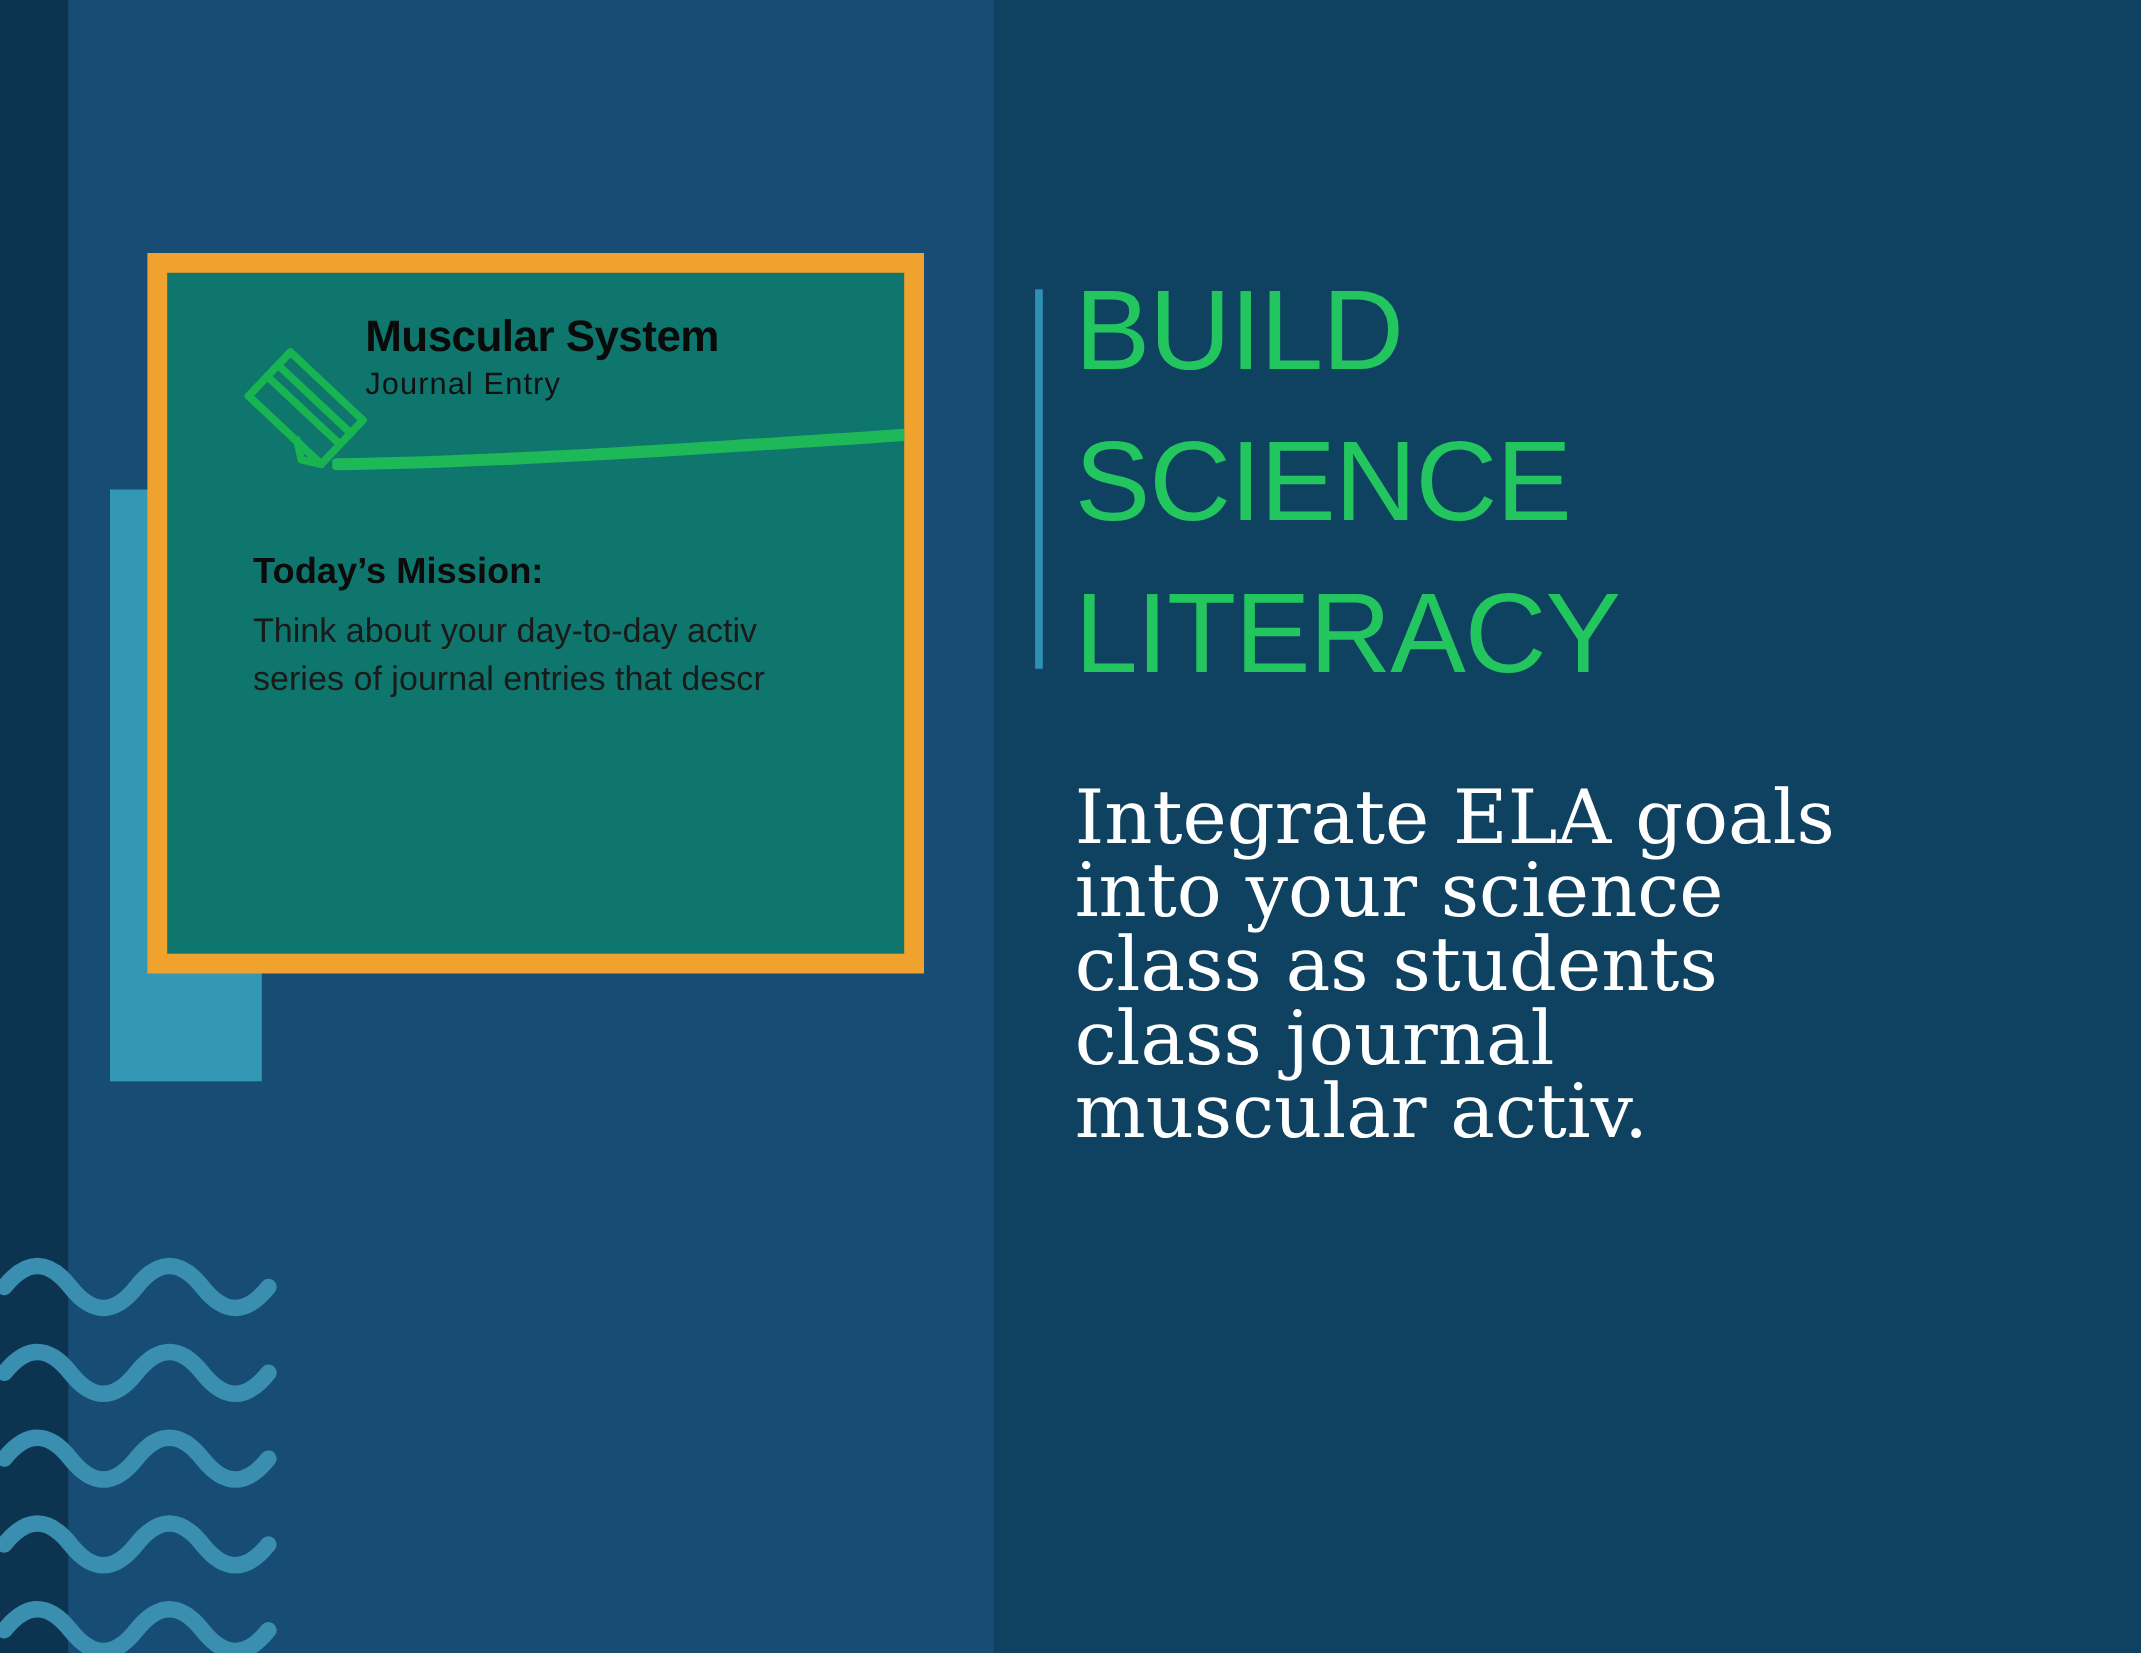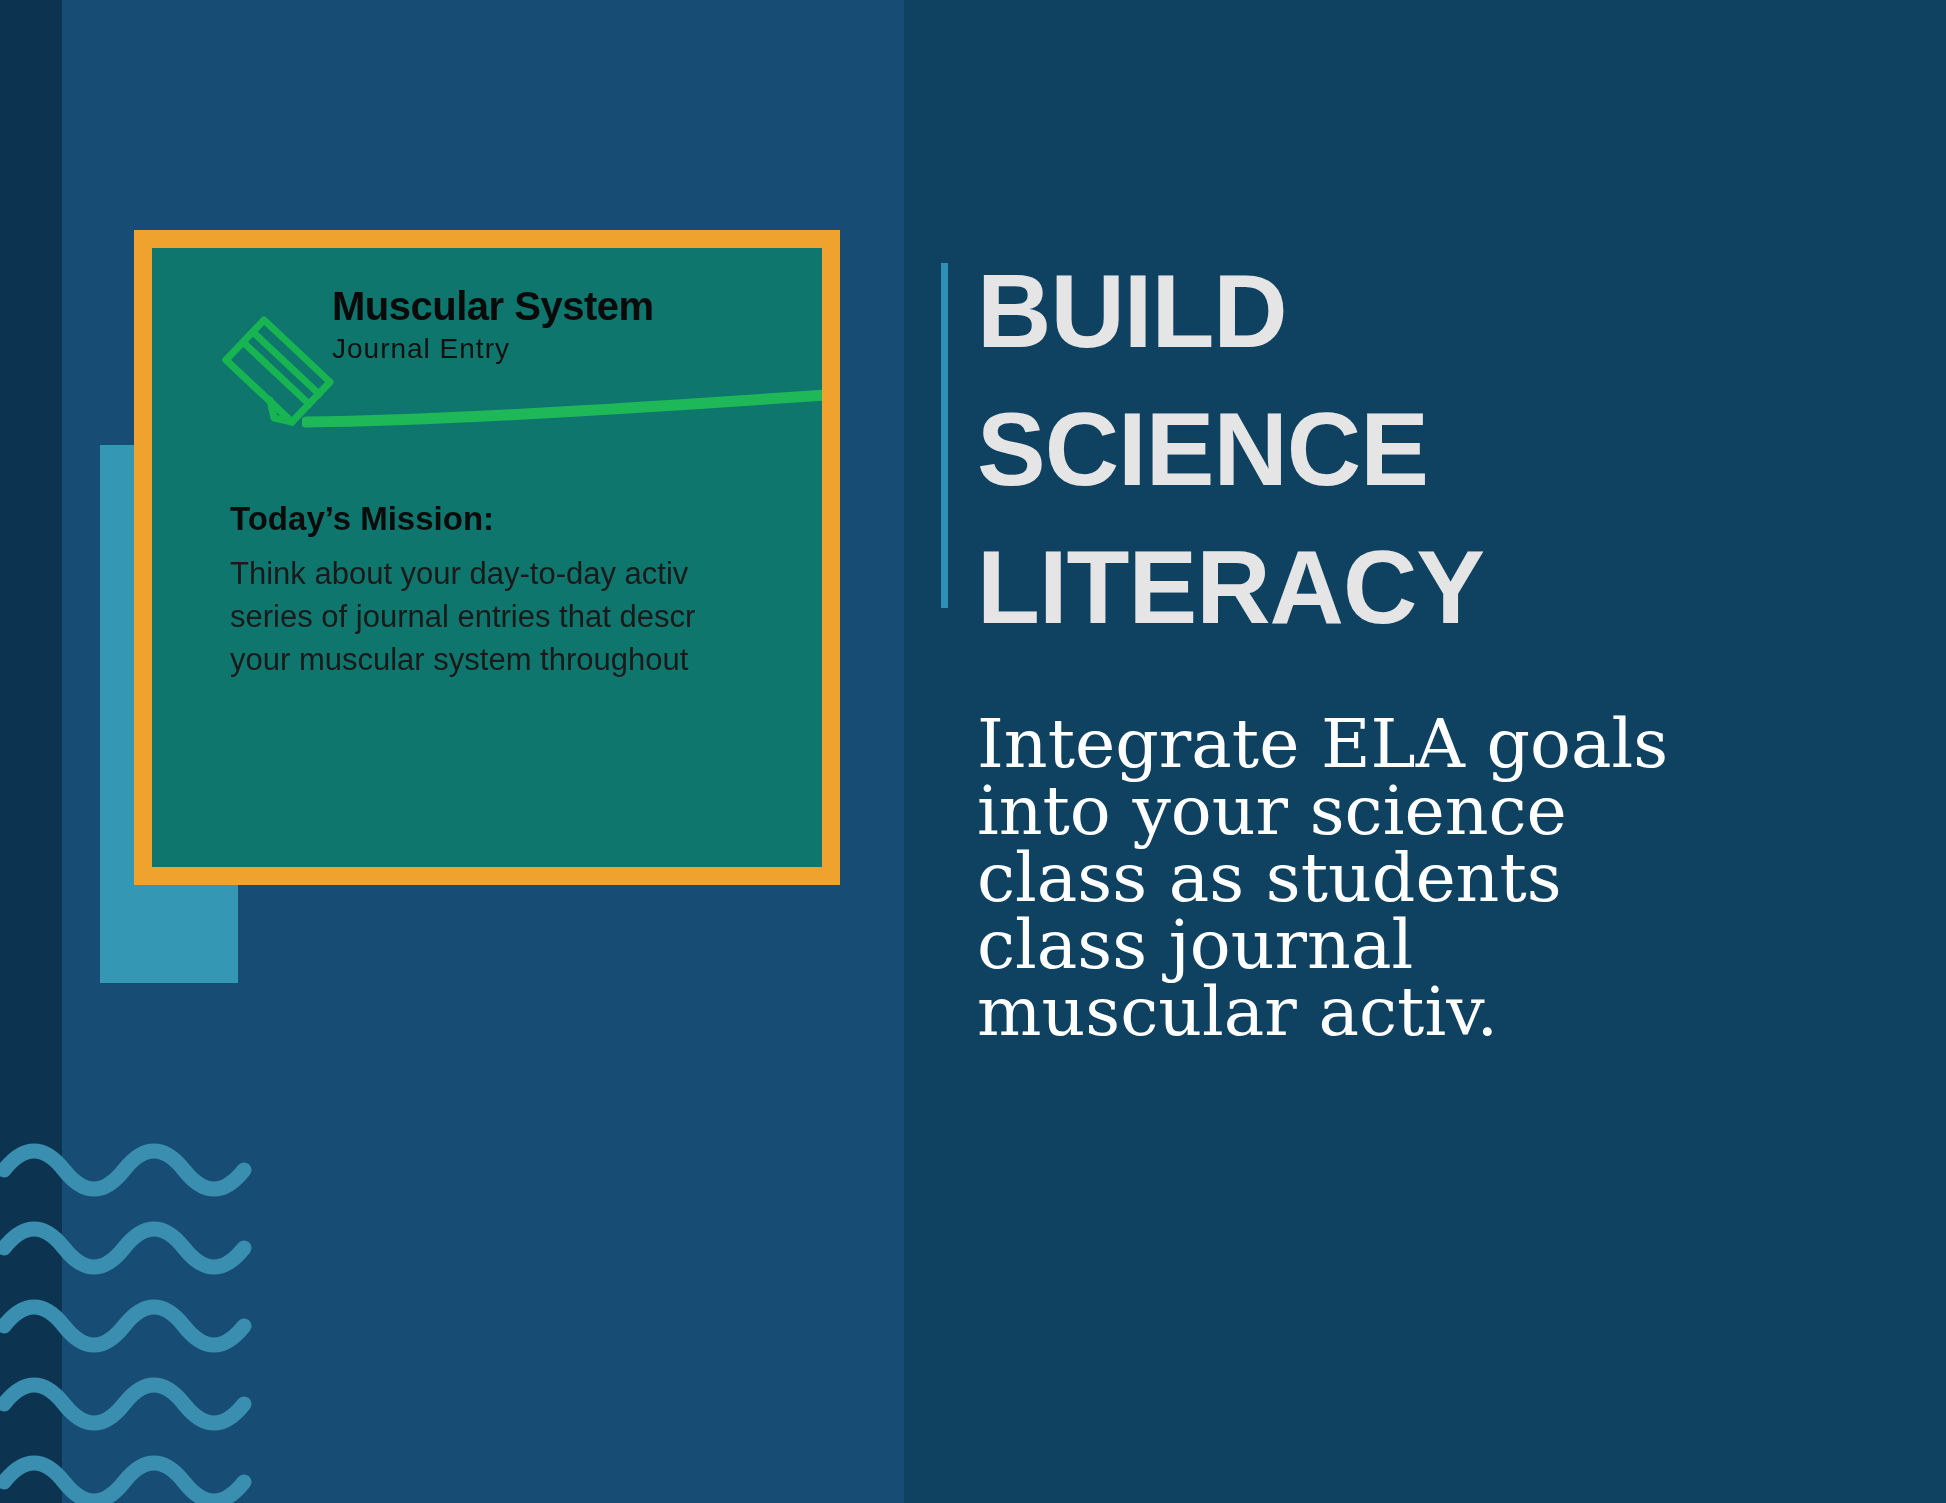--- a/index.html
+++ b/index.html
@@ -56,23 +56,23 @@
   .jp-days{
     position:absolute;left:78px;top:478px;width:800px;
     font-size:31px;line-height:42px;color:#1a1a1a;white-space:nowrap;
   }
 
   
   .accent-line{
     position:absolute;left:941px;top:263px;width:7px;height:345px;background:#2f8fb5;
   }
   .headline{
-    position:absolute;left:977px;top:243px;width:900px;
-    color:#e5e5e5;
-    font-size:103px;font-weight:700;line-height:138px;
+    position:absolute;left:977px;top:231px;width:900px;
+    color:#22c55e;
+    font-size:103px;font-weight:400;line-height:138px;
     letter-spacing:-1px;
   }
   .headline div{white-space:nowrap;}
 
   .subcopy{
     position:absolute;left:977px;top:693px;width:920px;
     color:#ffffff;
     font-family:"DejaVu Serif", serif;
     font-size:68px;line-height:67px;font-weight:400;margin-top:17px;
   }
@@ -115,21 +115,20 @@
         </span>
 
         <div class="jp-title">Muscular System</div>
         <div class="jp-subtitle">Journal Entry</div>
 
         <div class="jp-mission-head">Today’s Mission:</div>
 
         <div class="jp-body">
           <div>Think about your day-to-day activ</div>
           <div>series of journal entries that descr</div>
-          <div>your muscular system throughout</div>
         </div>
 
 
       </div>
     </div>
   </div>
 
   <div class="accent-line"></div>
 
   <div class="headline">

